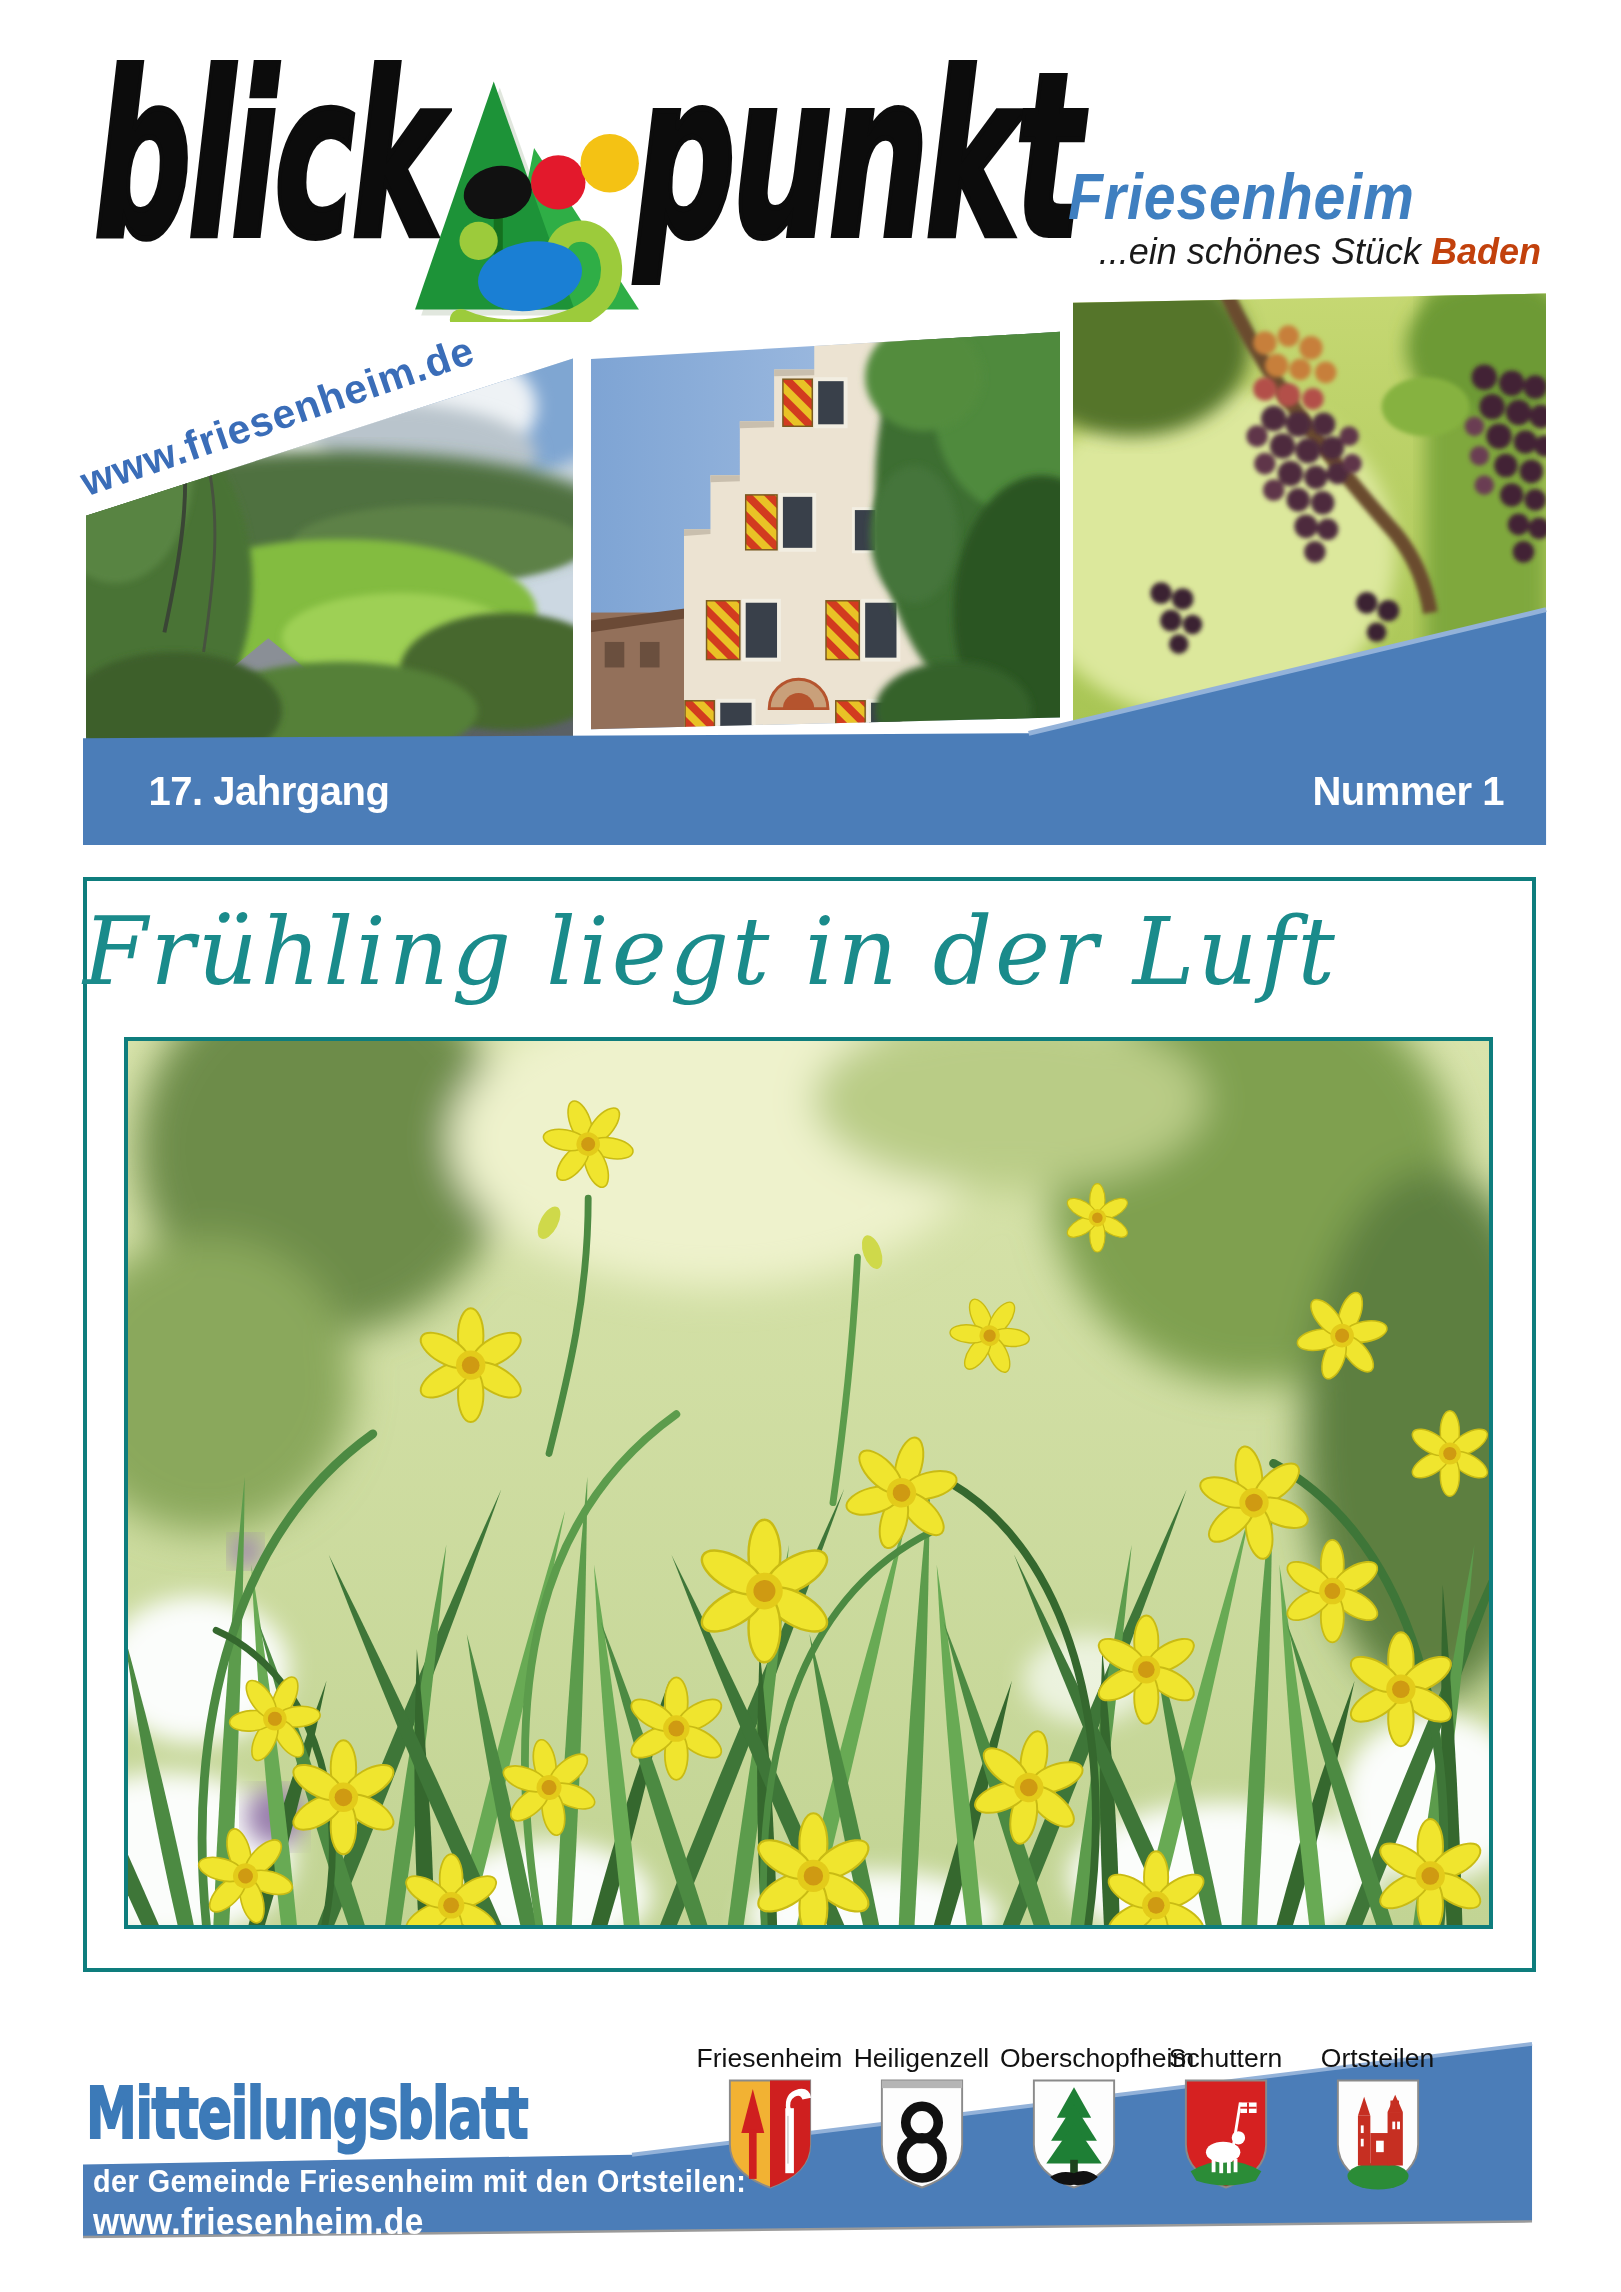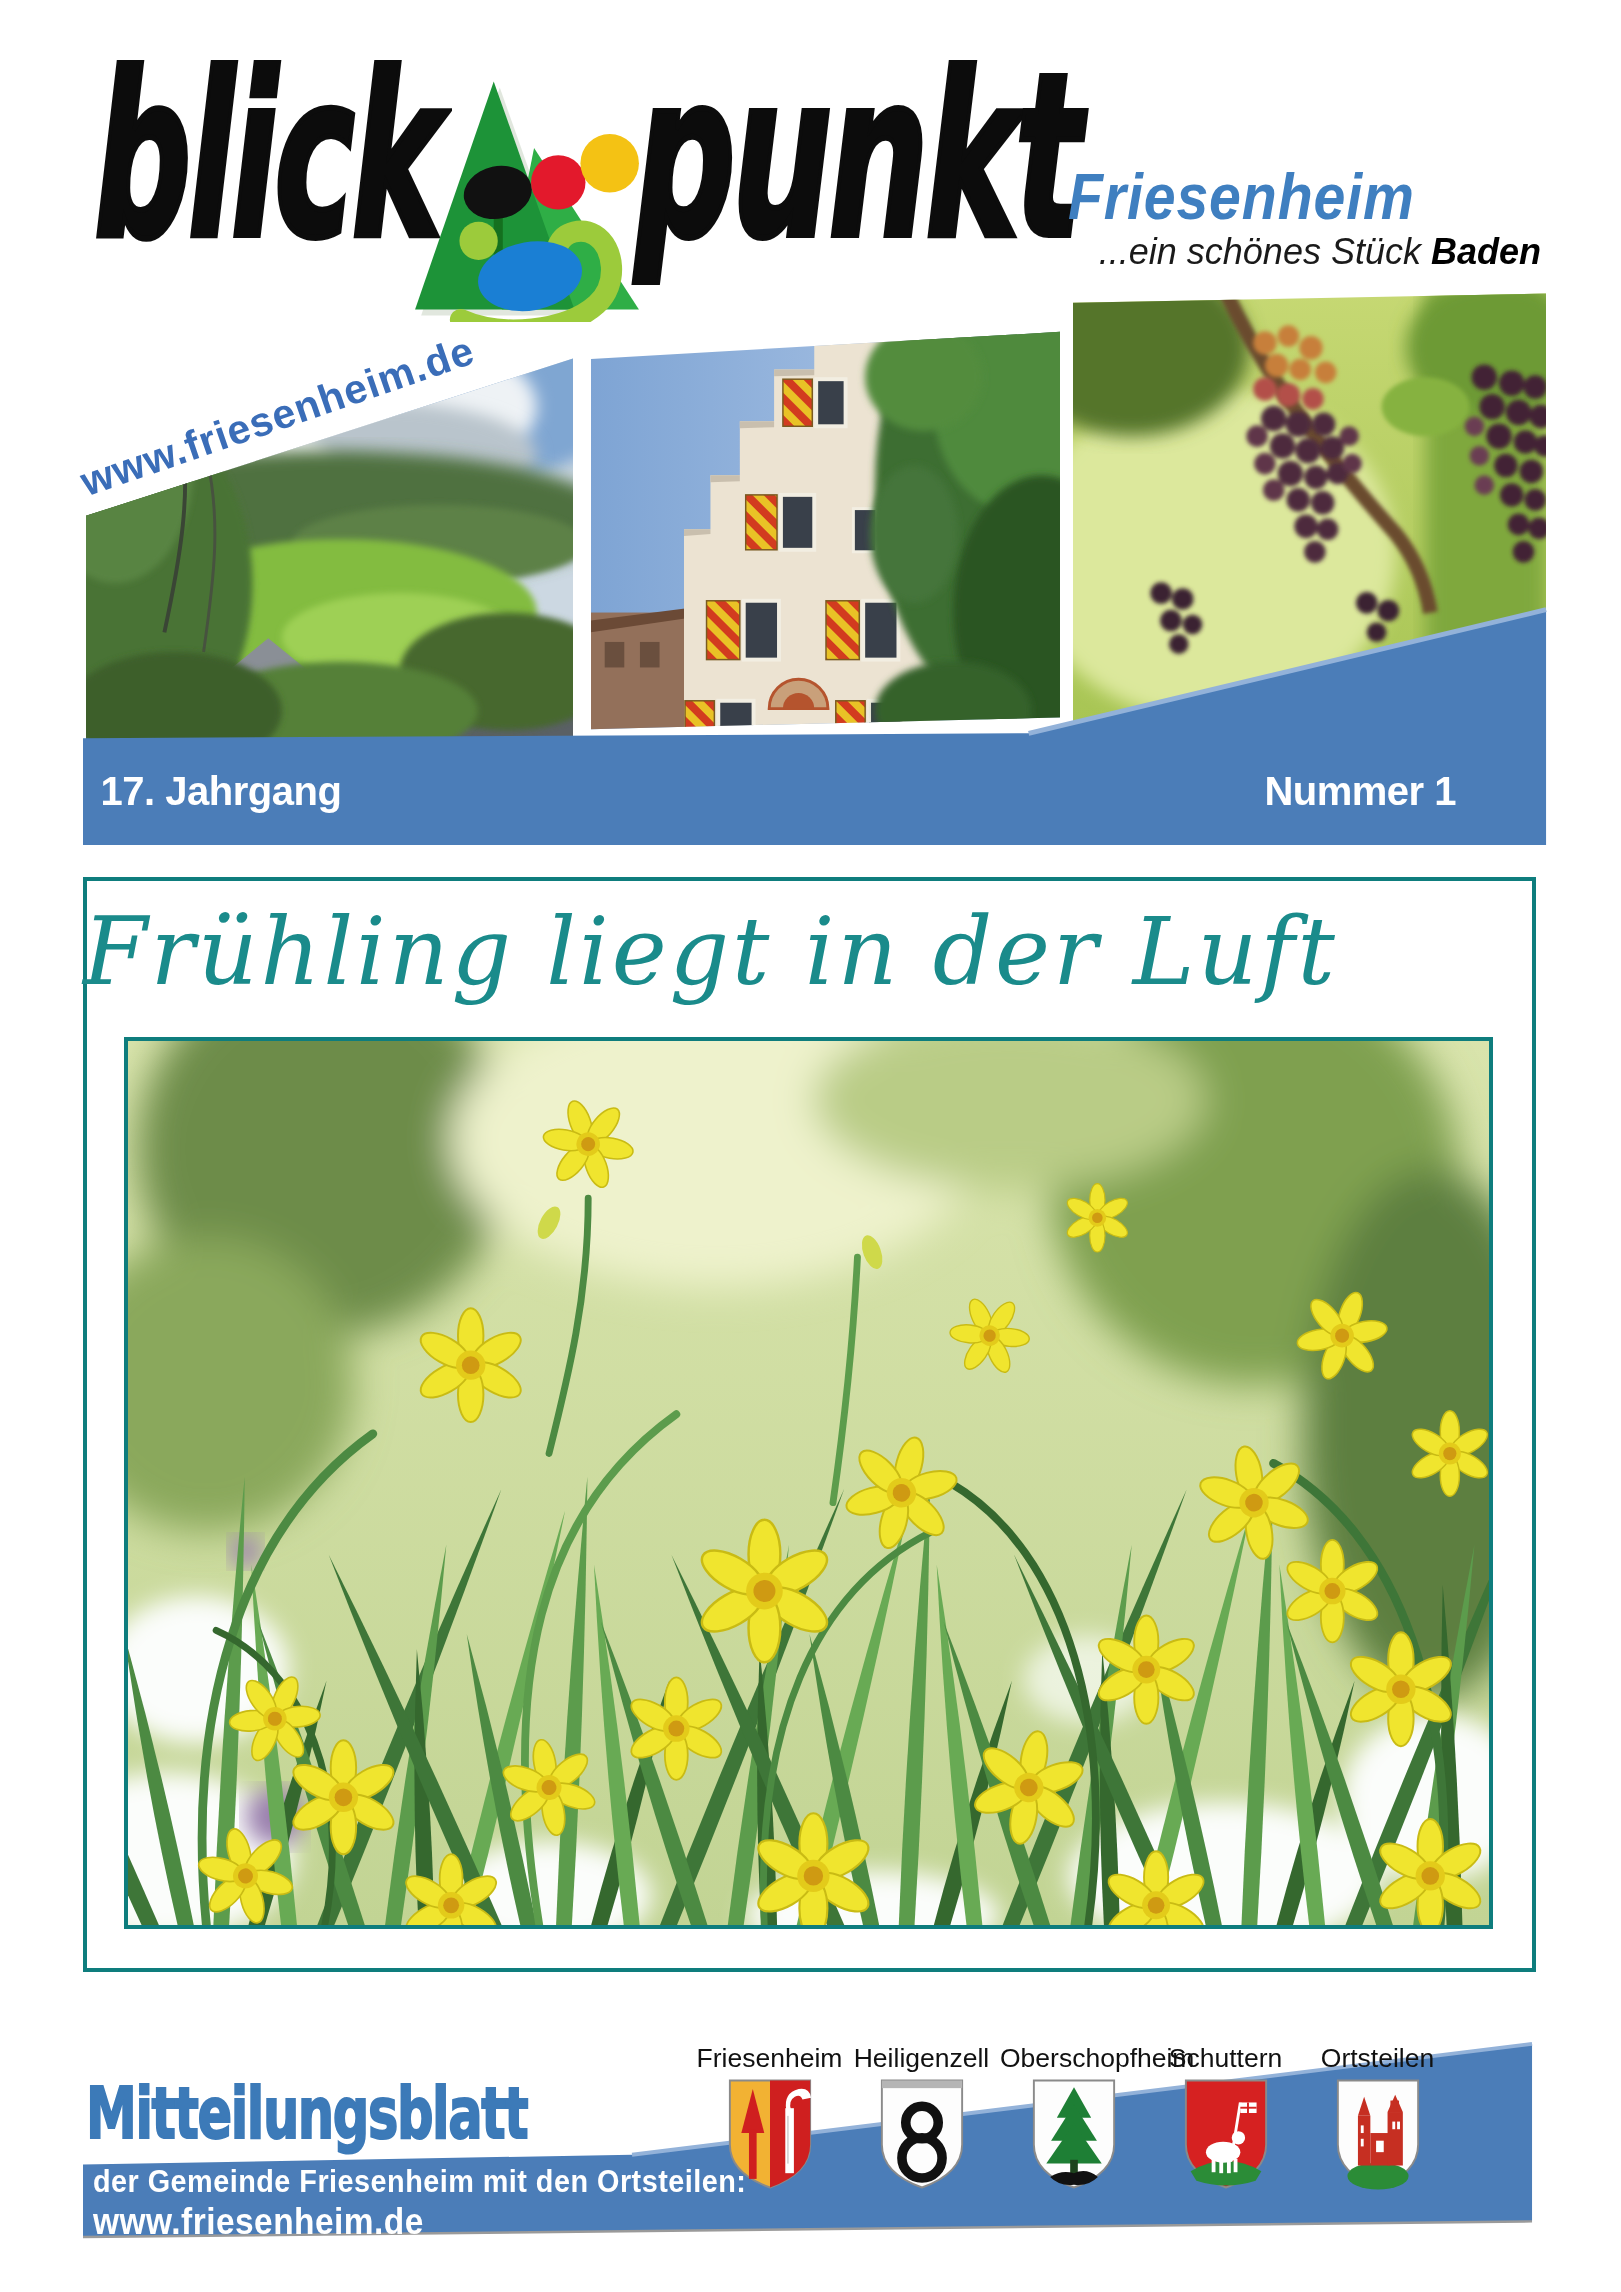--- a/index.html
+++ b/index.html
@@ -12,36 +12,36 @@
      font-weight:900;font-style:italic;font-size:227px;line-height:1;color:#0c0c0c;
      letter-spacing:-5.9px;-webkit-text-stroke:5.9px #0c0c0c;transform-origin:left top;}
   #logo-blick{left:94px;transform:scaleX(0.60);}
   #logo-punkt{left:635px;transform:scaleX(0.62);}
   #logo-emblem{left:405px;top:69px;width:242px;height:253px;}
   #brand-name{left:1068px;top:159px;width:470px;font-weight:bold;font-style:italic;
      font-size:65px;color:#3f7fc0;transform:scaleX(0.88);transform-origin:left top;
      letter-spacing:1px;}
   #brand-tagline{left:1078px;top:231px;width:463px;text-align:right;font-style:italic;
      font-size:36px;color:#1a1a1a;}
-  #brand-tagline b{color:#000000;font-style:italic;}
+  #brand-tagline b{color:#c2410c;font-style:italic;}
   #diag-web{left:90px;top:459px;font-weight:bold;font-size:41px;color:#3a6db8;
      letter-spacing:1px;transform:rotate(-19deg);transform-origin:left bottom;}
 
   
   .banner-photo{position:absolute;overflow:hidden;}
   #photo-landscape{left:86px;top:289px;width:487px;height:463px;
      clip-path:polygon(0 49%,100% 15%,100% 100%,0 100%);}
   #photo-building{left:591px;top:289px;width:469px;height:451px;
      clip-path:polygon(0 15.5%,100% 9.5%,100% 95%,0 97.6%);}
   #photo-grapes{left:1073px;top:289px;width:473px;height:461px;
      clip-path:polygon(0 3%,100% 1%,100% 100%,0 100%);}
   #bar-top-svg{left:83px;top:596px;width:1466px;height:255px;}
   #info-bar{left:83px;top:757px;width:1466px;height:69px;display:flex;
      align-items:center;justify-content:space-between;color:#ffffff;
-     font-weight:bold;font-size:40px;letter-spacing:-0.5px;}
+     font-weight:bold;font-size:40px;letter-spacing:-0.5px;padding-left:48px;}
   #info-bar .left{padding-left:17.6px;}
   #info-bar .right{padding-right:93px;}
 
   
   #feature-box{left:83px;top:877px;width:1453px;height:1095px;
      border:4.9px solid #0e7d7d;box-sizing:border-box;background:#ffffff;}
   #feature-title{left:83px;top:898px;width:1606px;text-align:left;
      font-family:"DejaVu Serif",serif;font-style:italic;font-size:93px;
      color:#1a8b8b;letter-spacing:2.9px;}
   #feature-photo{left:124px;top:1037px;width:1369px;height:892px;

